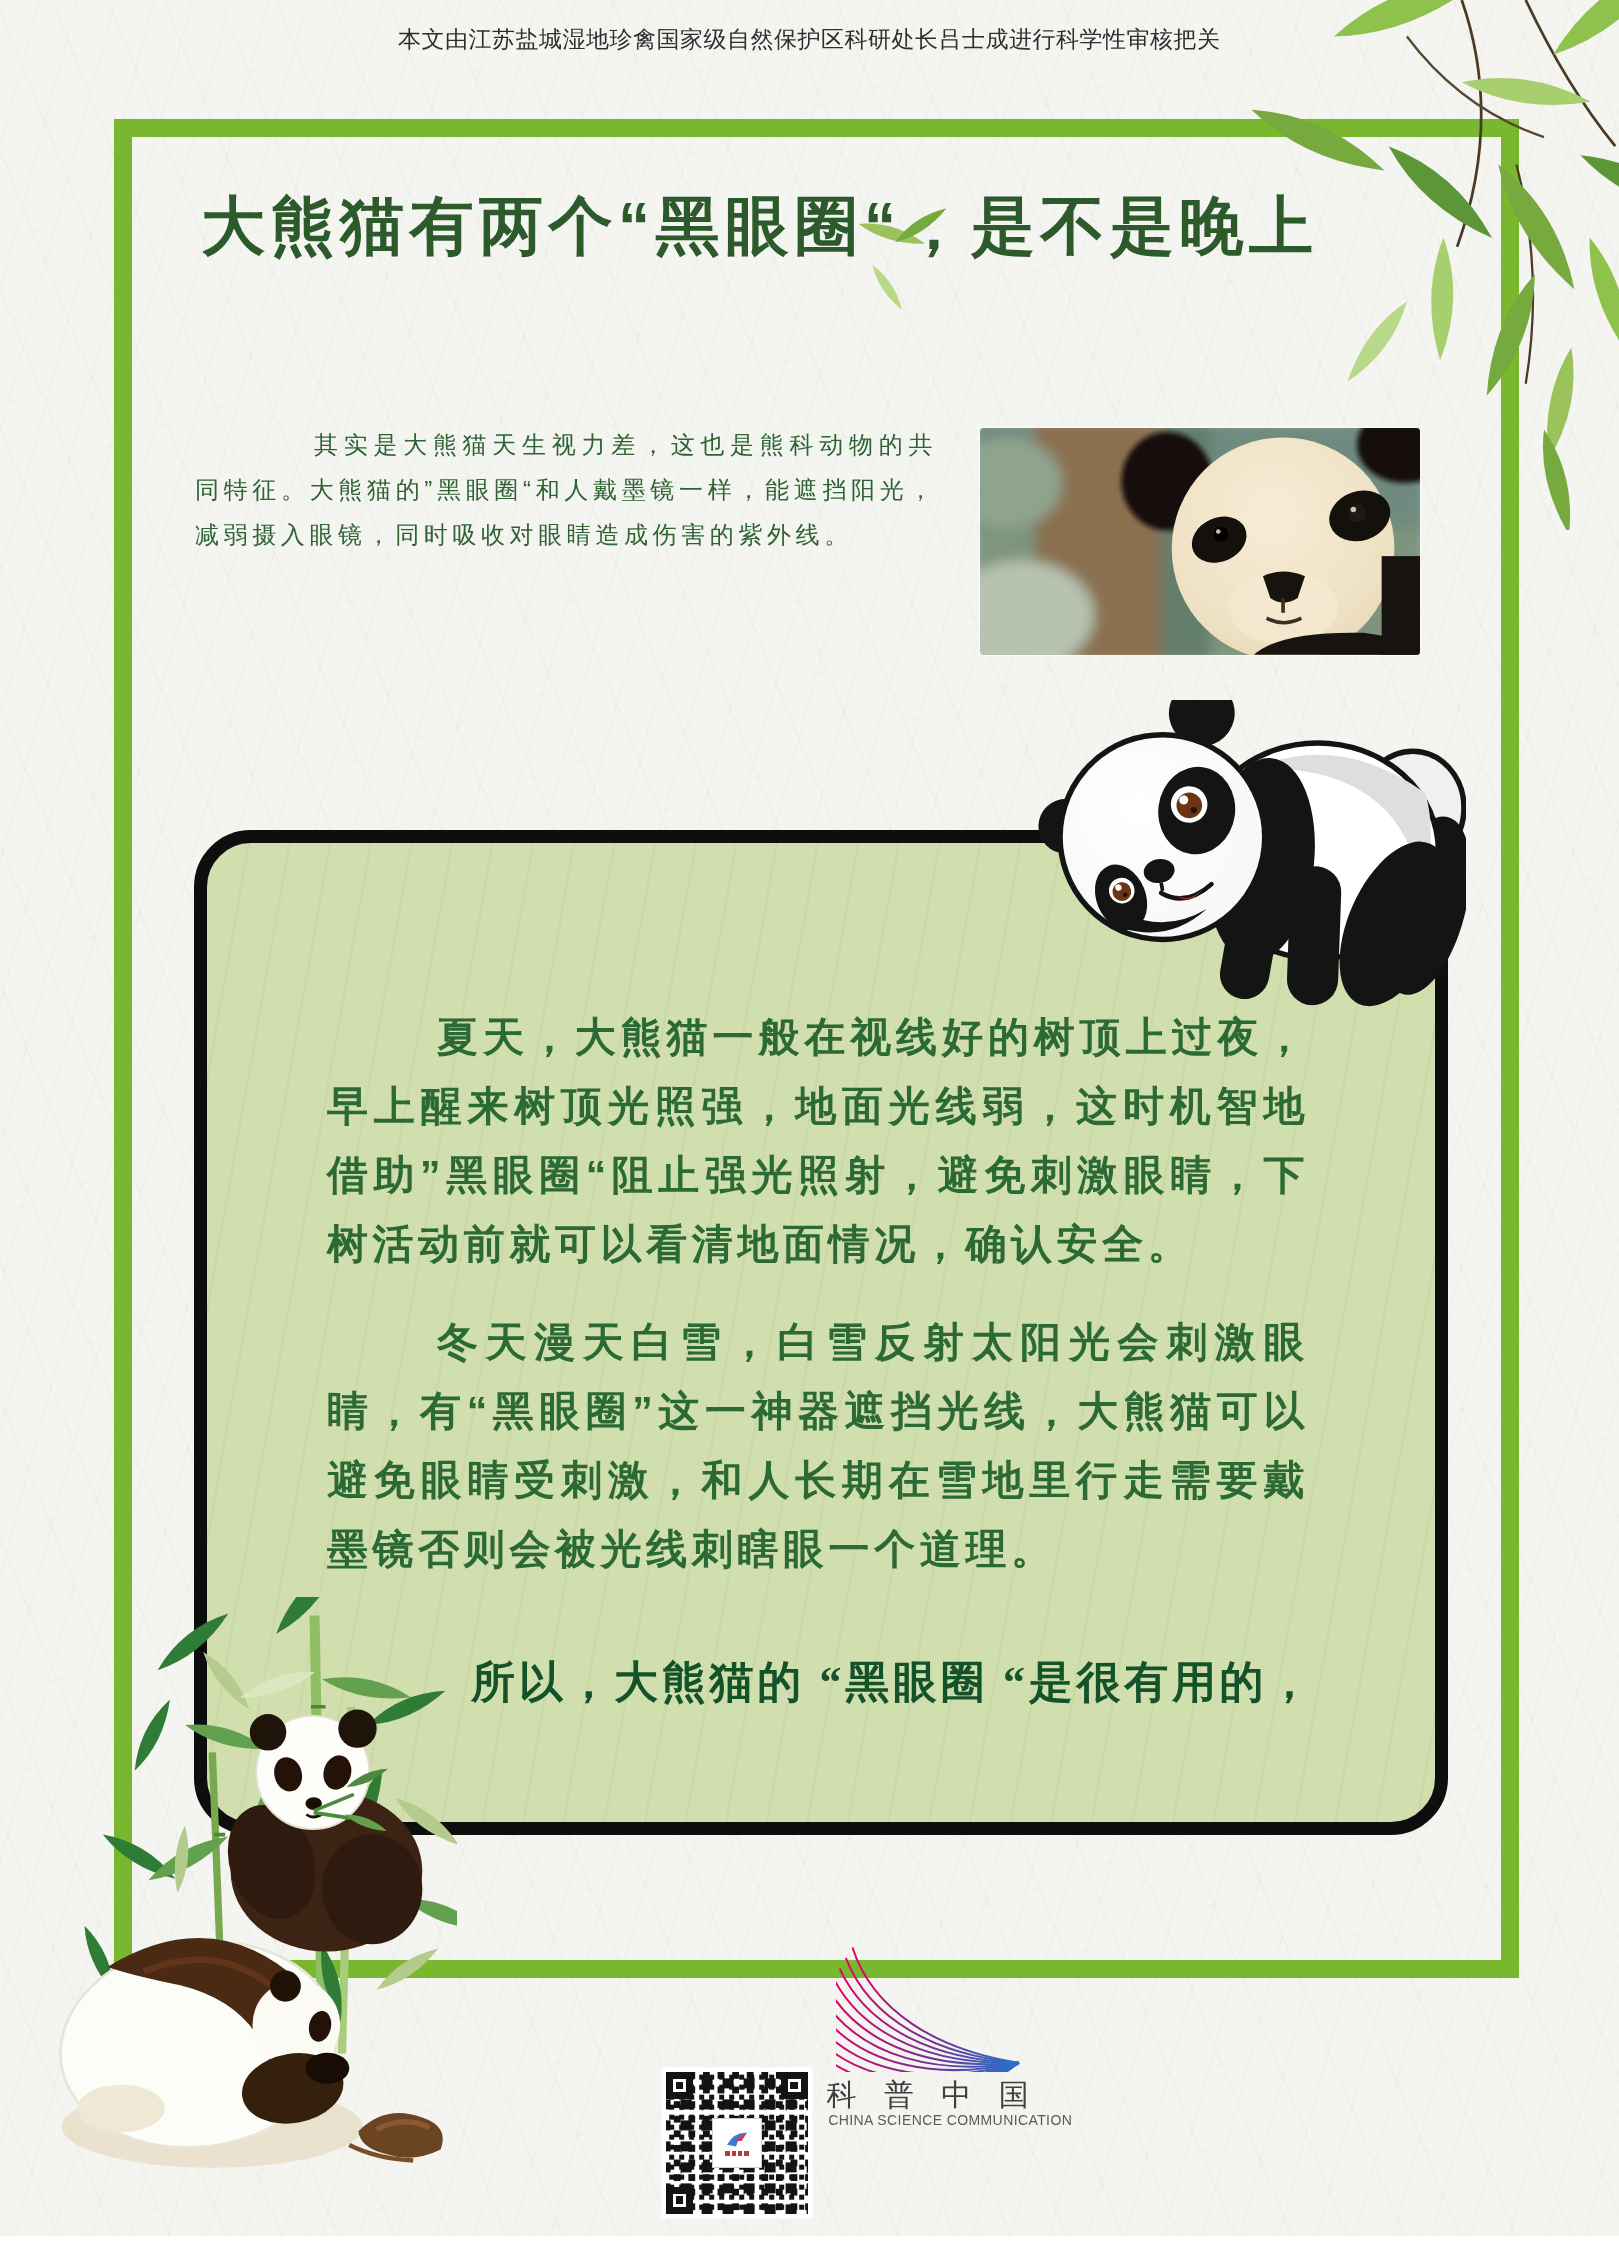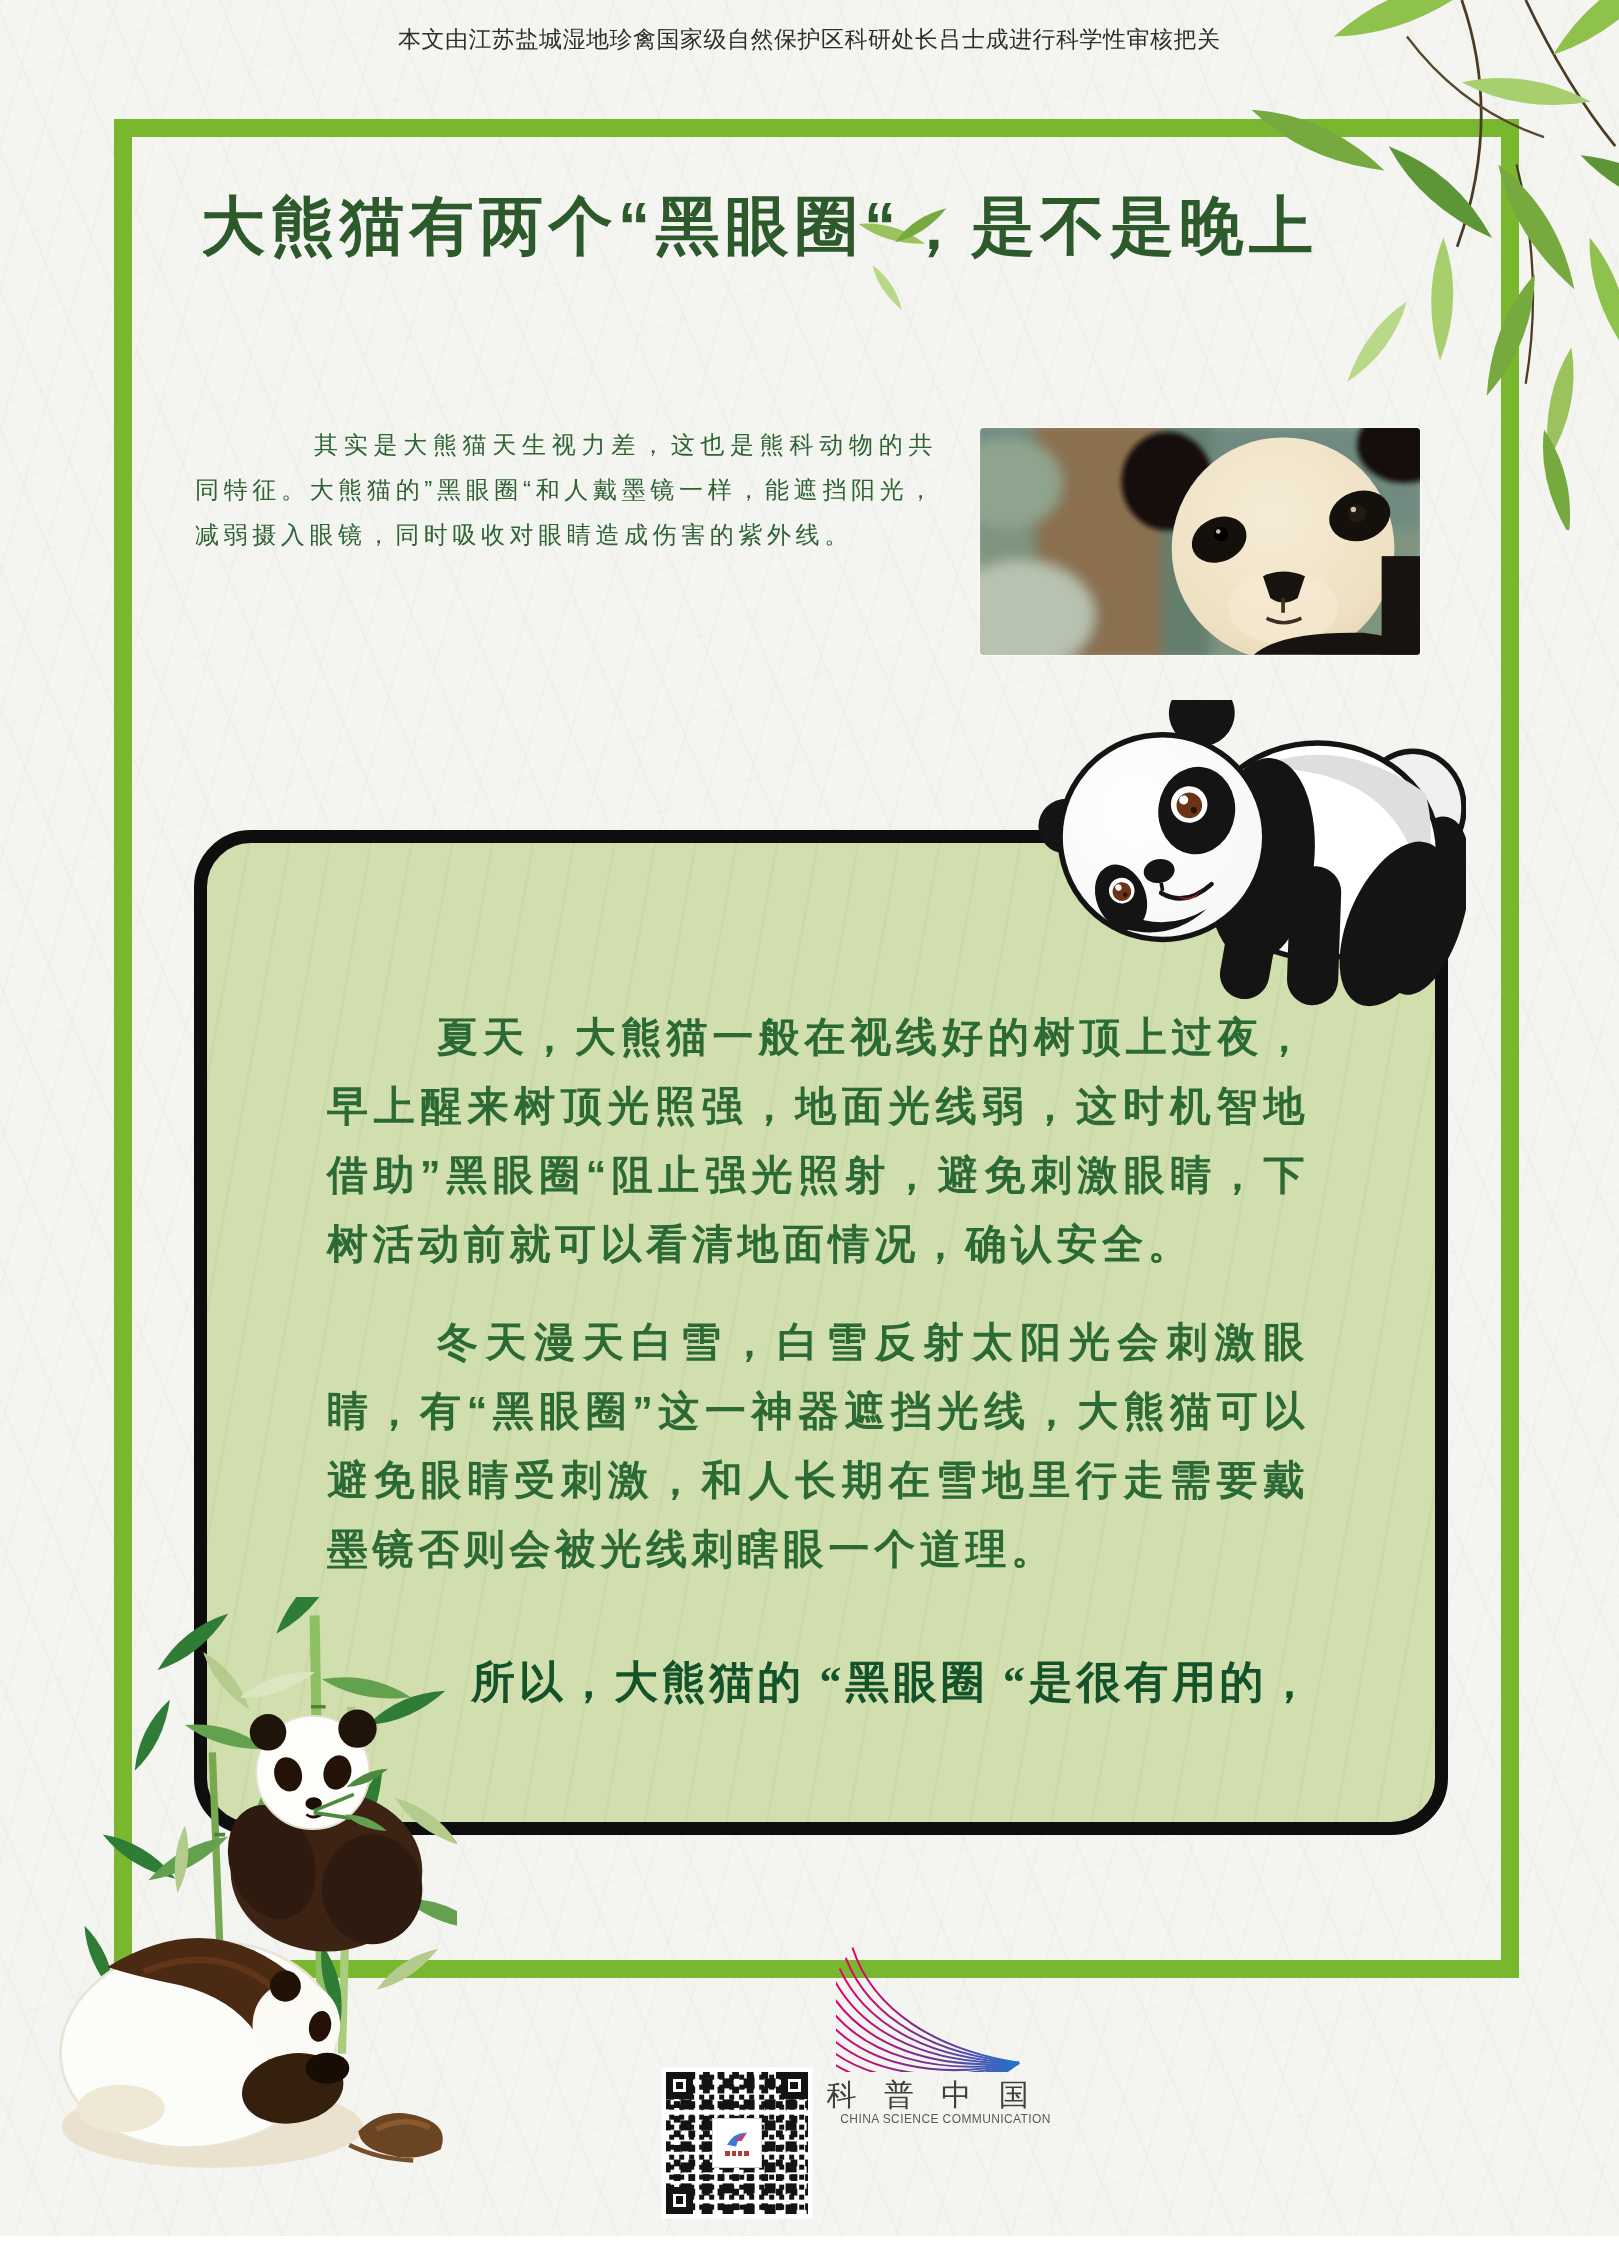--- a/index.html
+++ b/index.html
@@ -78,23 +78,22 @@
   .qr-bird{width:24px;height:18.3px;}
   .qr-minitext{display:flex;gap:1.8px;}
   .qr-minitext i{width:4.6px;height:4.6px;background:#b23a3a;display:block;}
   .logo{position:absolute;left:821px;top:1942px;width:256px;height:201px;z-index:3;}
   .logo-fan{position:absolute;left:14.6px;top:0;width:194px;height:130px;}
   .logo-name{
     position:absolute;left:5.5px;top:133px;color:#3f3f3f;font-size:30px;letter-spacing:27.4px;
     font-weight:500;white-space:nowrap;
   }
   .logo-sub{
-    position:absolute;left:7.3px;top:170px;color:#5a5a5a;font-size:12px;letter-spacing:0.4px;
+    position:absolute;left:7.3px;top:170px;color:#5a5a5a;font-size:14px;letter-spacing:0.4px;
     white-space:nowrap;
-    margin-left:12px;
   }
 </style>
 </head>
 <body>
 
 <div class="poster">
 
   <div class="review-note">本文由江苏盐城湿地珍禽国家级自然保护区科研处长吕士成进行科学性审核把关</div>
 
   <div class="green-frame"></div>

